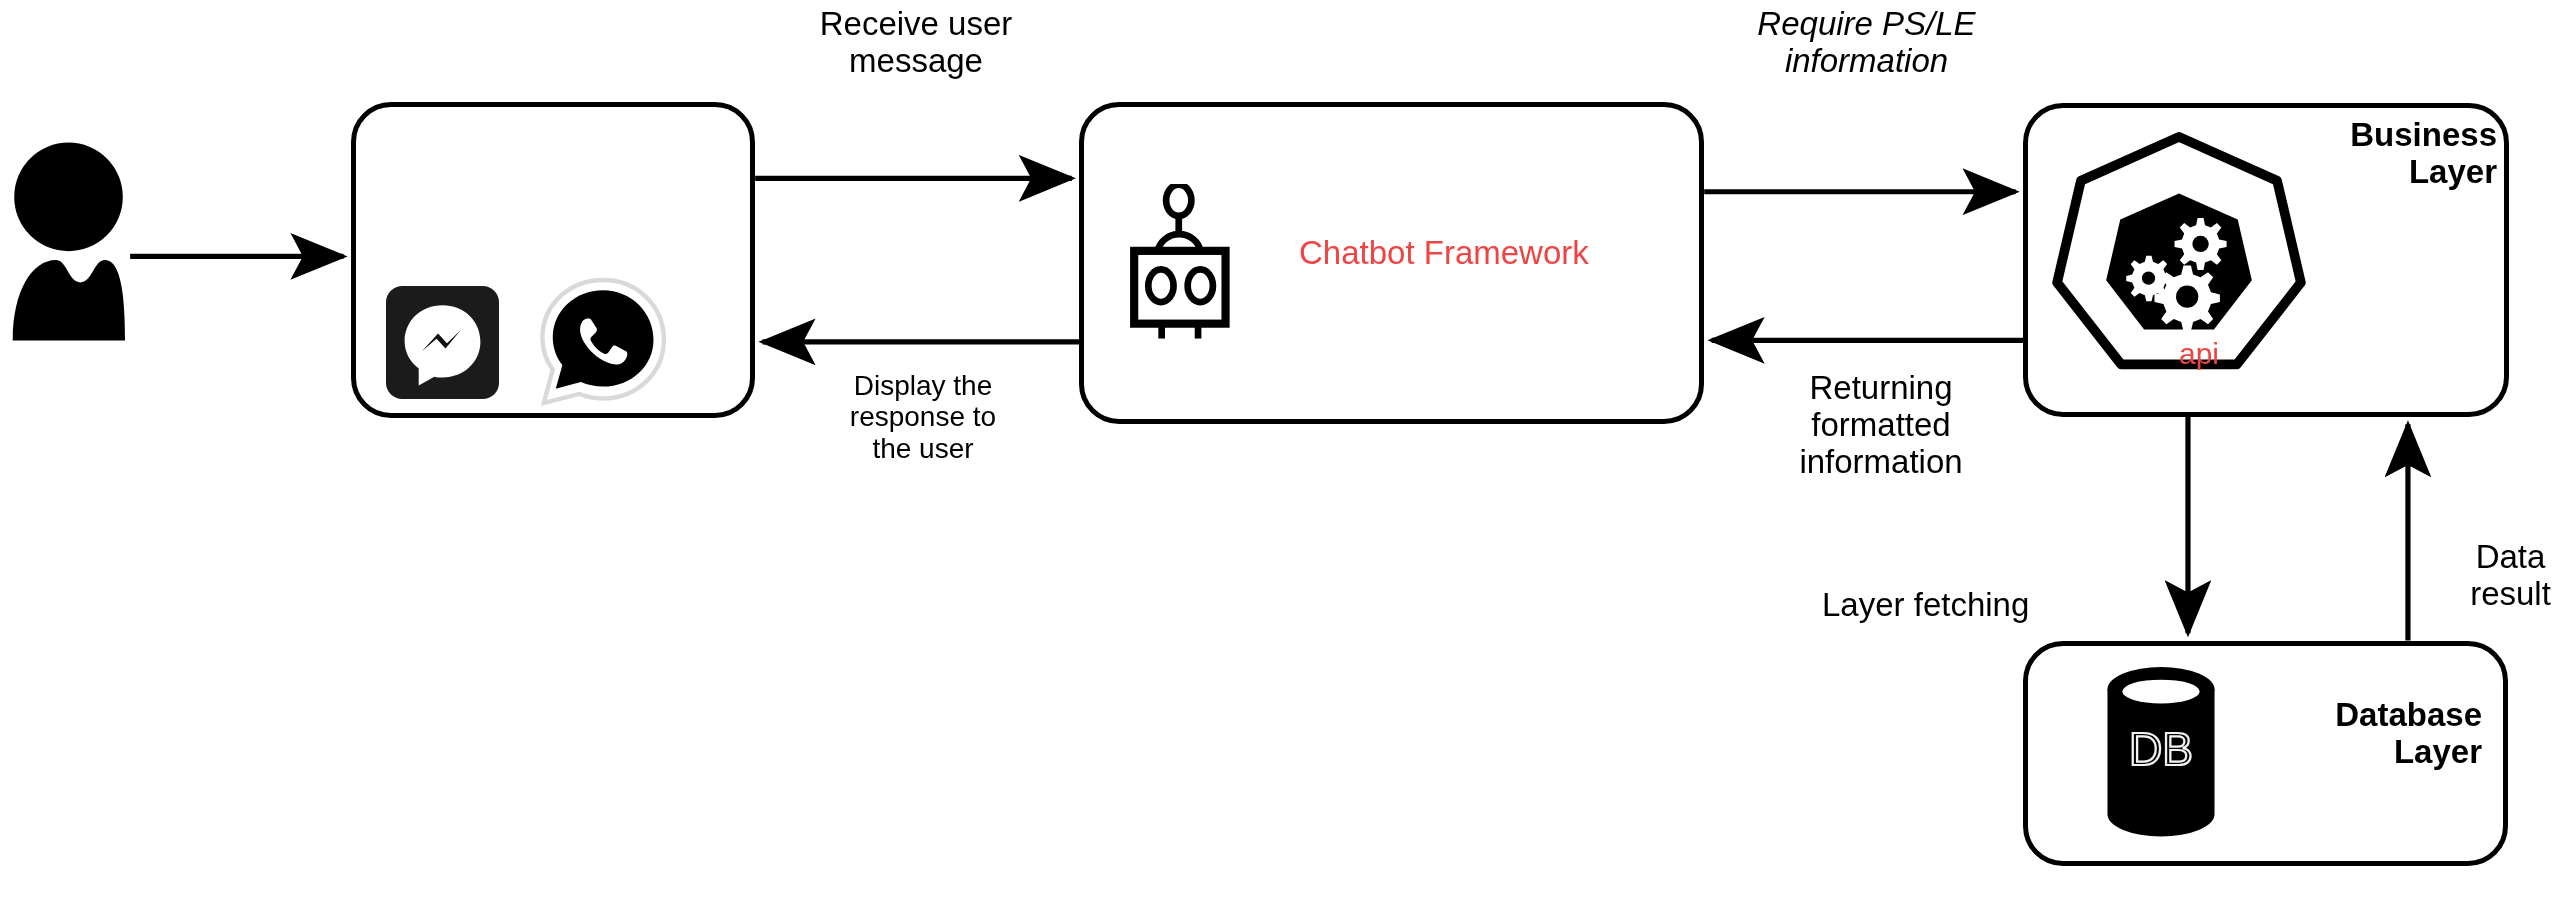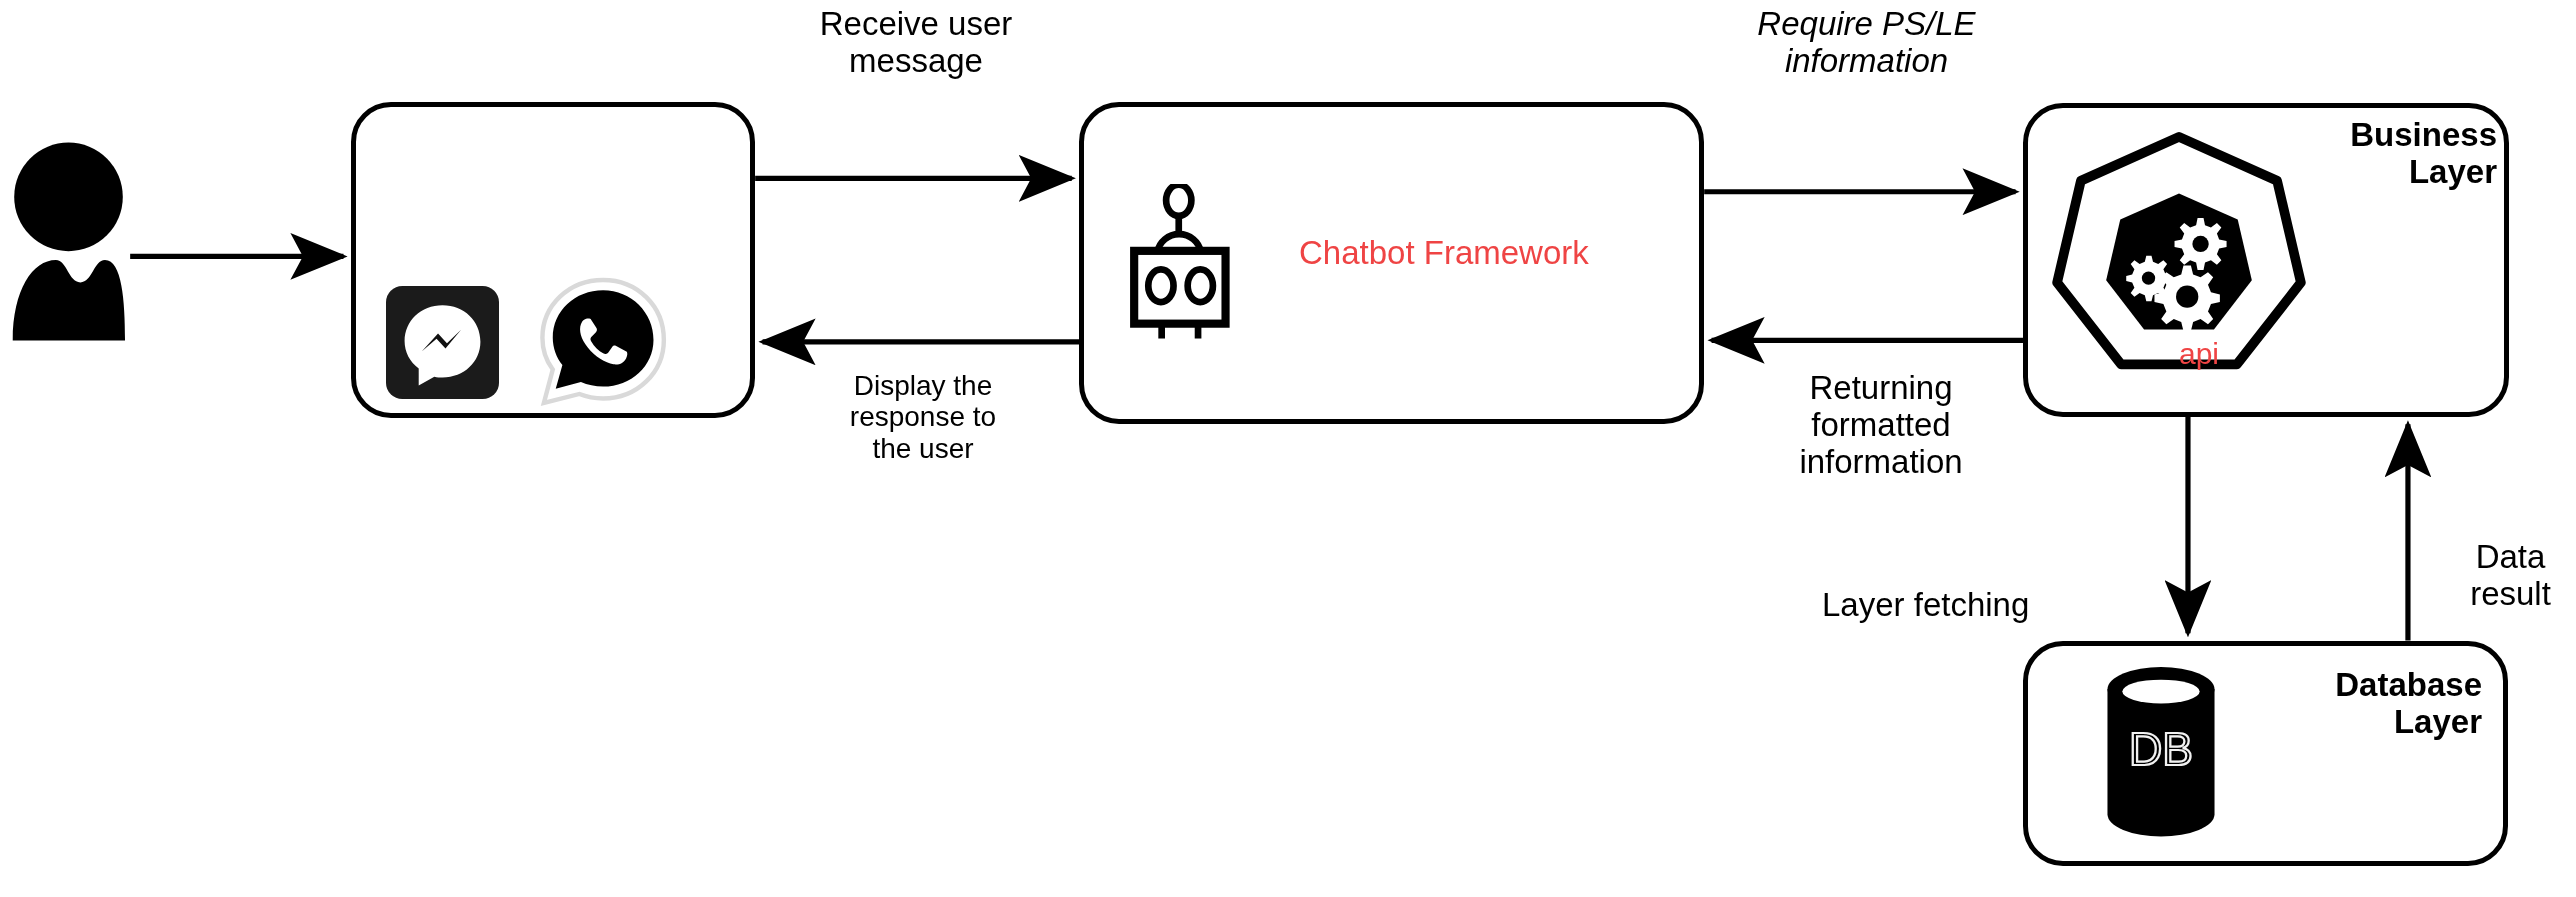--- a/index.html
+++ b/index.html
@@ -200,17 +200,17 @@
 
   <div class="icon-holder" style="left:2094px; top:667px; width:134px; height:171px;">
     <svg viewBox="0 0 180 230" width="134" height="171">
       <path d="M18 30 L18 198 A72 30 0 0 0 162 198 L162 30 Z" fill="#000000"></path>
       <ellipse cx="90" cy="30" rx="72" ry="30" fill="#000000"></ellipse>
       <ellipse cx="90" cy="33" rx="52" ry="16" fill="#ffffff"></ellipse>
       <text x="90" y="132" font-family="Liberation Sans, sans-serif" font-size="62" fill="#000000" stroke="#f2f2f2" stroke-width="3" text-anchor="middle">DB</text>
     </svg>
   </div>
 
-  <div class="box-title" style="left:2237px; top:667px; width:245px; font-size:33px; text-align:right;">Database
+  <div class="box-title" style="left:2237px; top:697px; width:245px; font-size:33px; text-align:right;">Database
 Layer</div>
 
 </div>
 
 
 </body></html>

